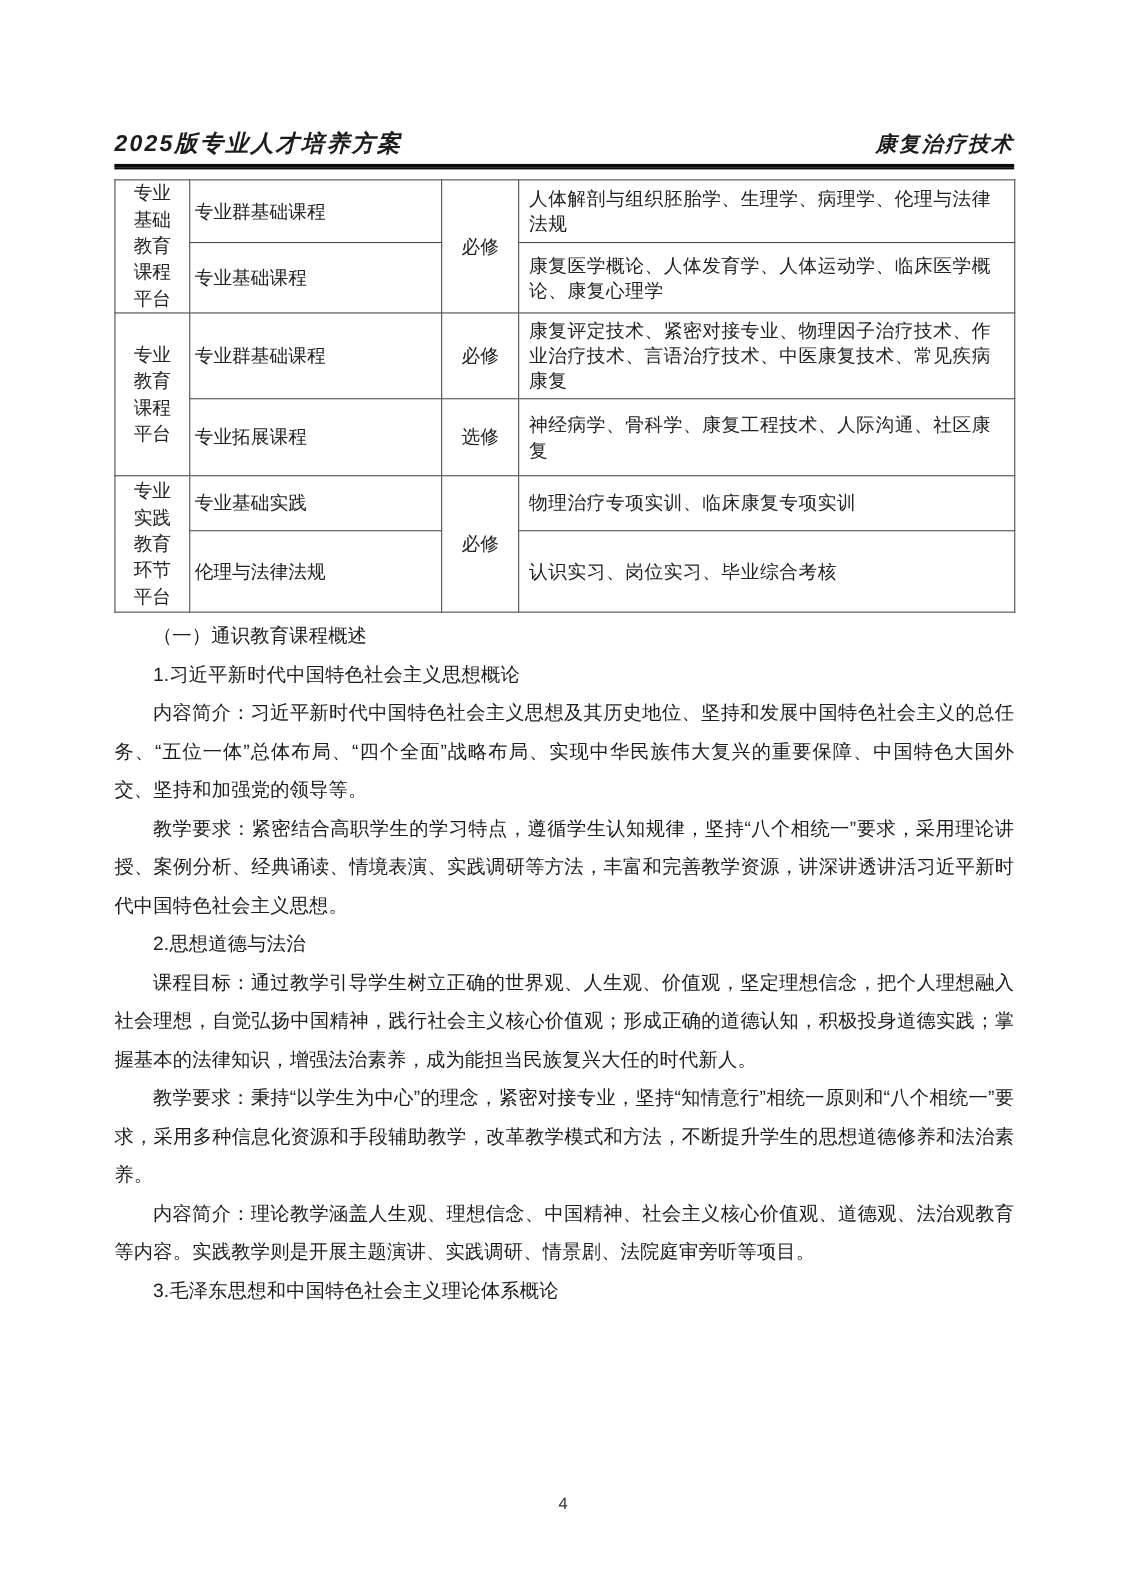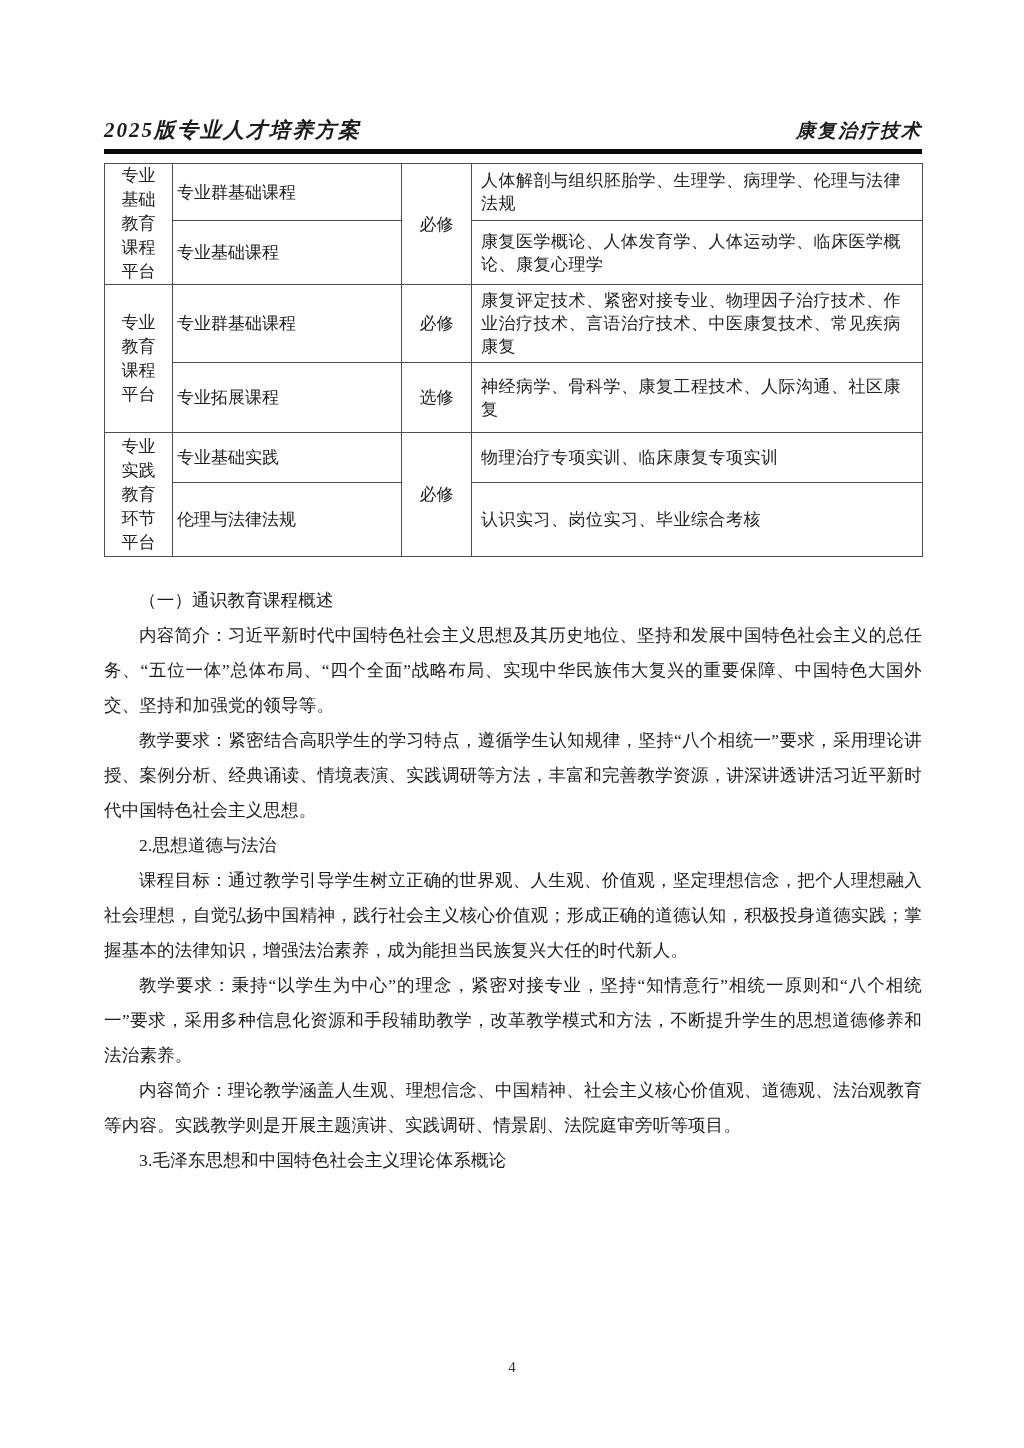--- a/index.html
+++ b/index.html
@@ -3,21 +3,21 @@
 <meta charset="utf-8">
 <style>
   * { box-sizing: border-box; }
   html, body { margin: 0; padding: 0; background: #e8e8e8; }
   .page {
     width: 1024px;
     height: 1448px;
     margin: 0 auto;
     background: #ffffff;
     position: relative;
-    font-family: Liberation Serif, serif;
+    font-family: Liberation Sans, sans-serif;
     color: #1c1c1c;
     padding: 116px 102px 0 104px;
   }
   
   .header {
     display: flex;
     justify-content: space-between;
     align-items: baseline;
   }
   .header .h-left {
@@ -73,21 +73,21 @@
     line-height: 23px;
     letter-spacing: 0.5px;
   }
   tr.r1 td { height: 57px; }
   tr.r2 td { height: 64px; }
   tr.r3 td { height: 70px; }
   tr.r4 td { height: 70px; }
   tr.r5 td { height: 50px; }
   tr.r6 td { height: 74px; }
   
-  .doc-body { margin-top: 26px; width: 818px; }
+  .doc-body { margin-top: 4px; width: 818px; }
   .doc-body p {
     margin: 0;
     font-size: 17.5px;
     line-height: 35px;
     text-align: justify;
     text-indent: 2em;
     letter-spacing: 0.2px;
   }
   
   .footer {
@@ -148,20 +148,21 @@
       </tr>
       <tr class="r6">
         <td class="ctype">伦理与法律法规</td>
         <td class="courses">认识实习、岗位实习、毕业综合考核</td>
       </tr>
     </tbody>
   </table>
 
   <div class="doc-body">
     <p>（一）通识教育课程概述</p>
+    <p>1.习近平新时代中国特色社会主义思想概论</p>
     <p>内容简介：习近平新时代中国特色社会主义思想及其历史地位、坚持和发展中国特色社会主义的总任务、“五位一体”总体布局、“四个全面”战略布局、实现中华民族伟大复兴的重要保障、中国特色大国外交、坚持和加强党的领导等。</p>
     <p>教学要求：紧密结合高职学生的学习特点，遵循学生认知规律，坚持“八个相统一”要求，采用理论讲授、案例分析、经典诵读、情境表演、实践调研等方法，丰富和完善教学资源，讲深讲透讲活习近平新时代中国特色社会主义思想。</p>
     <p>2.思想道德与法治</p>
     <p>课程目标：通过教学引导学生树立正确的世界观、人生观、价值观，坚定理想信念，把个人理想融入社会理想，自觉弘扬中国精神，践行社会主义核心价值观；形成正确的道德认知，积极投身道德实践；掌握基本的法律知识，增强法治素养，成为能担当民族复兴大任的时代新人。</p>
     <p>教学要求：秉持“以学生为中心”的理念，紧密对接专业，坚持“知情意行”相统一原则和“八个相统一”要求，采用多种信息化资源和手段辅助教学，改革教学模式和方法，不断提升学生的思想道德修养和法治素养。</p>
     <p>内容简介：理论教学涵盖人生观、理想信念、中国精神、社会主义核心价值观、道德观、法治观教育等内容。实践教学则是开展主题演讲、实践调研、情景剧、法院庭审旁听等项目。</p>
     <p>3.毛泽东思想和中国特色社会主义理论体系概论</p>
   </div>
 
   <div class="footer">

